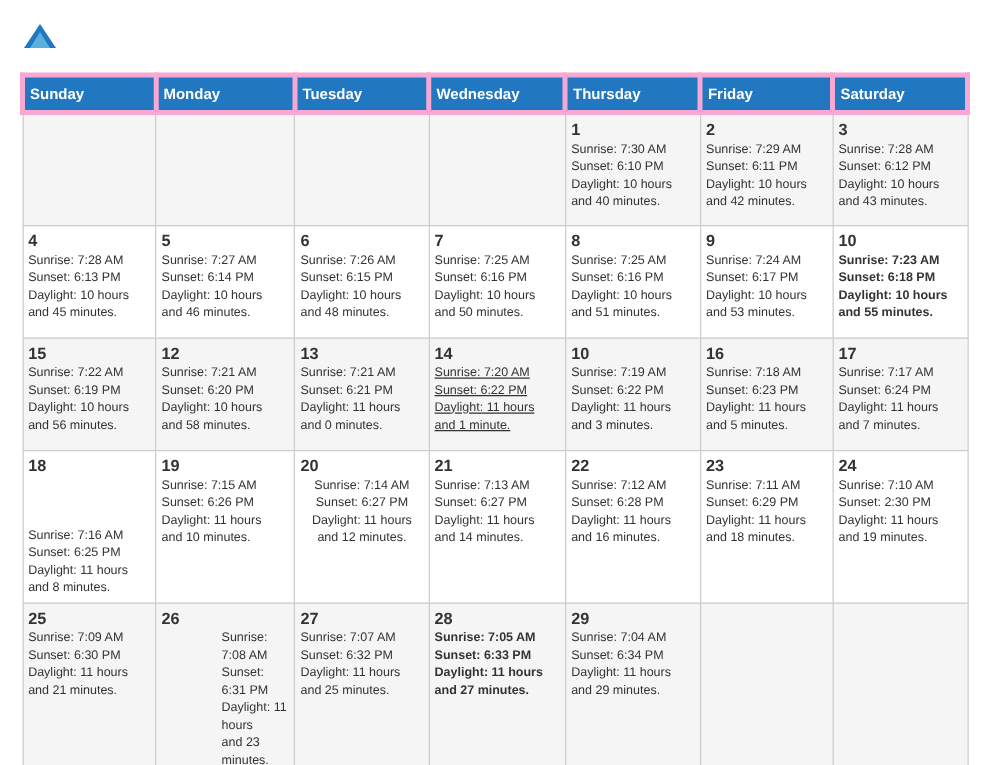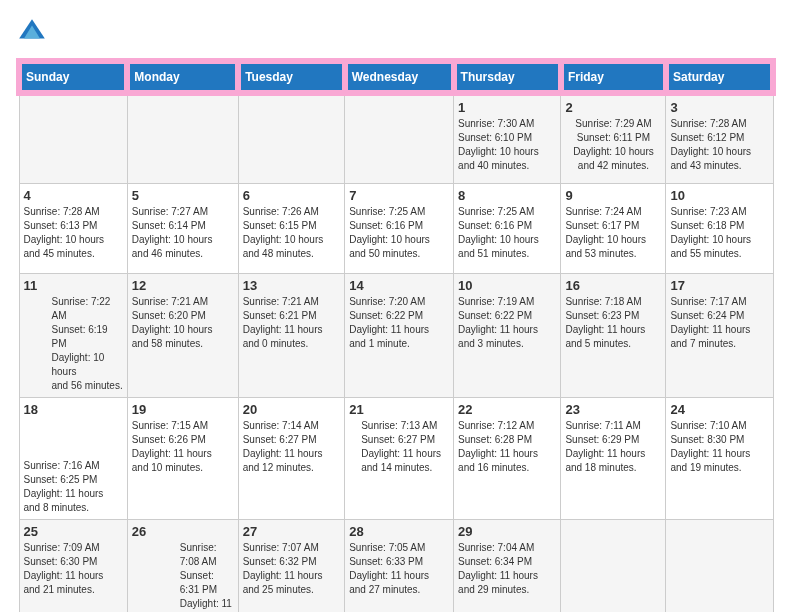--- a/index.html
+++ b/index.html
@@ -49,21 +49,21 @@
       border-collapse: collapse;
       font-size: 11px;
     }
     thead tr th {
       background-color: #2177c0;
       color: #fff;
       padding: 6px 4px;
       text-align: left;
       font-size: 12px;
       font-weight: bold;
-      border: 6px solid #f9a8d4;
+      border: 4px solid #f9a8d4;
     }
     tbody tr td {
       border: 1px solid #ccc;
       vertical-align: top;
       padding: 4px;
       height: 90px;
       width: 113px;
       color: #333;
     }
     tbody tr:nth-child(odd) td {
@@ -128,21 +128,21 @@
         <td class="empty-cell"></td>
         <td>
           <span class="day-num">1</span>
           <div class="day-info" style="white-space: pre-line;">Sunrise: 7:30 AM
 Sunset: 6:10 PM
 Daylight: 10 hours
 and 40 minutes.</div>
         </td>
         <td>
           <span class="day-num">2</span>
-          <div class="day-info" style="white-space: pre-line; text-align: center;">Sunrise: 7:29 AM
+          <div class="day-info" style="white-space: pre-line;">Sunrise: 7:29 AM
 Sunset: 6:11 PM
 Daylight: 10 hours
 and 42 minutes.</div>
         </td>
         <td>
           <span class="day-num">3</span>
           <div class="day-info" style="white-space: pre-line;">Sunrise: 7:28 AM
 Sunset: 6:12 PM
 Daylight: 10 hours
 and 43 minutes.</div>
@@ -186,51 +186,51 @@
         </td>
         <td>
           <span class="day-num">9</span>
           <div class="day-info" style="white-space: pre-line;">Sunrise: 7:24 AM
 Sunset: 6:17 PM
 Daylight: 10 hours
 and 53 minutes.</div>
         </td>
         <td>
           <span class="day-num">10</span>
-          <div class="day-info" style="white-space: pre-line;">Sunrise: 7:23 AM
+          <div class="day-info" style="white-space: pre-line; font-weight: bold;">Sunrise: 7:23 AM
 Sunset: 6:18 PM
 Daylight: 10 hours
 and 55 minutes.</div>
         </td>
       </tr>
       <tr>
         <td>
-          <span class="day-num">11</span>
-          <div class="day-info" style="white-space: pre-line; margin-left: 28px;">Sunrise: 7:22 AM
+          <span class="day-num">15</span>
+          <div class="day-info" style="white-space: pre-line;">Sunrise: 7:22 AM
 Sunset: 6:19 PM
 Daylight: 10 hours
 and 56 minutes.</div>
         </td>
         <td>
           <span class="day-num">12</span>
           <div class="day-info" style="white-space: pre-line;">Sunrise: 7:21 AM
 Sunset: 6:20 PM
 Daylight: 10 hours
 and 58 minutes.</div>
         </td>
         <td>
           <span class="day-num">13</span>
           <div class="day-info" style="white-space: pre-line;">Sunrise: 7:21 AM
 Sunset: 6:21 PM
 Daylight: 11 hours
 and 0 minutes.</div>
         </td>
         <td>
           <span class="day-num">14</span>
-          <div class="day-info" style="white-space: pre-line;">Sunrise: 7:20 AM
+          <div class="day-info" style="white-space: pre-line; text-decoration: underline;">Sunrise: 7:20 AM
 Sunset: 6:22 PM
 Daylight: 11 hours
 and 1 minute.</div>
         </td>
         <td>
           <span class="day-num">10</span>
           <div class="day-info" style="white-space: pre-line;">Sunrise: 7:19 AM
 Sunset: 6:22 PM
 Daylight: 11 hours
 and 3 minutes.</div>
@@ -260,28 +260,28 @@
         </td>
         <td>
           <span class="day-num">19</span>
           <div class="day-info" style="white-space: pre-line;">Sunrise: 7:15 AM
 Sunset: 6:26 PM
 Daylight: 11 hours
 and 10 minutes.</div>
         </td>
         <td>
           <span class="day-num">20</span>
-          <div class="day-info" style="white-space: pre-line;">Sunrise: 7:14 AM
+          <div class="day-info" style="white-space: pre-line; text-align: center;">Sunrise: 7:14 AM
 Sunset: 6:27 PM
 Daylight: 11 hours
 and 12 minutes.</div>
         </td>
         <td>
           <span class="day-num">21</span>
-          <div class="day-info" style="white-space: pre-line; margin-left: 12px;">Sunrise: 7:13 AM
+          <div class="day-info" style="white-space: pre-line;">Sunrise: 7:13 AM
 Sunset: 6:27 PM
 Daylight: 11 hours
 and 14 minutes.</div>
         </td>
         <td>
           <span class="day-num">22</span>
           <div class="day-info" style="white-space: pre-line;">Sunrise: 7:12 AM
 Sunset: 6:28 PM
 Daylight: 11 hours
 and 16 minutes.</div>
@@ -289,21 +289,21 @@
         <td>
           <span class="day-num">23</span>
           <div class="day-info" style="white-space: pre-line;">Sunrise: 7:11 AM
 Sunset: 6:29 PM
 Daylight: 11 hours
 and 18 minutes.</div>
         </td>
         <td>
           <span class="day-num">24</span>
           <div class="day-info" style="white-space: pre-line;">Sunrise: 7:10 AM
-Sunset: 8:30 PM
+Sunset: 2:30 PM
 Daylight: 11 hours
 and 19 minutes.</div>
         </td>
       </tr>
       <tr>
         <td>
           <span class="day-num">25</span>
           <div class="day-info" style="white-space: pre-line;">Sunrise: 7:09 AM
 Sunset: 6:30 PM
 Daylight: 11 hours
@@ -318,21 +318,21 @@
         </td>
         <td>
           <span class="day-num">27</span>
           <div class="day-info" style="white-space: pre-line;">Sunrise: 7:07 AM
 Sunset: 6:32 PM
 Daylight: 11 hours
 and 25 minutes.</div>
         </td>
         <td>
           <span class="day-num">28</span>
-          <div class="day-info" style="white-space: pre-line;">Sunrise: 7:05 AM
+          <div class="day-info" style="white-space: pre-line; font-weight: bold;">Sunrise: 7:05 AM
 Sunset: 6:33 PM
 Daylight: 11 hours
 and 27 minutes.</div>
         </td>
         <td>
           <span class="day-num">29</span>
           <div class="day-info" style="white-space: pre-line;">Sunrise: 7:04 AM
 Sunset: 6:34 PM
 Daylight: 11 hours
 and 29 minutes.</div>

